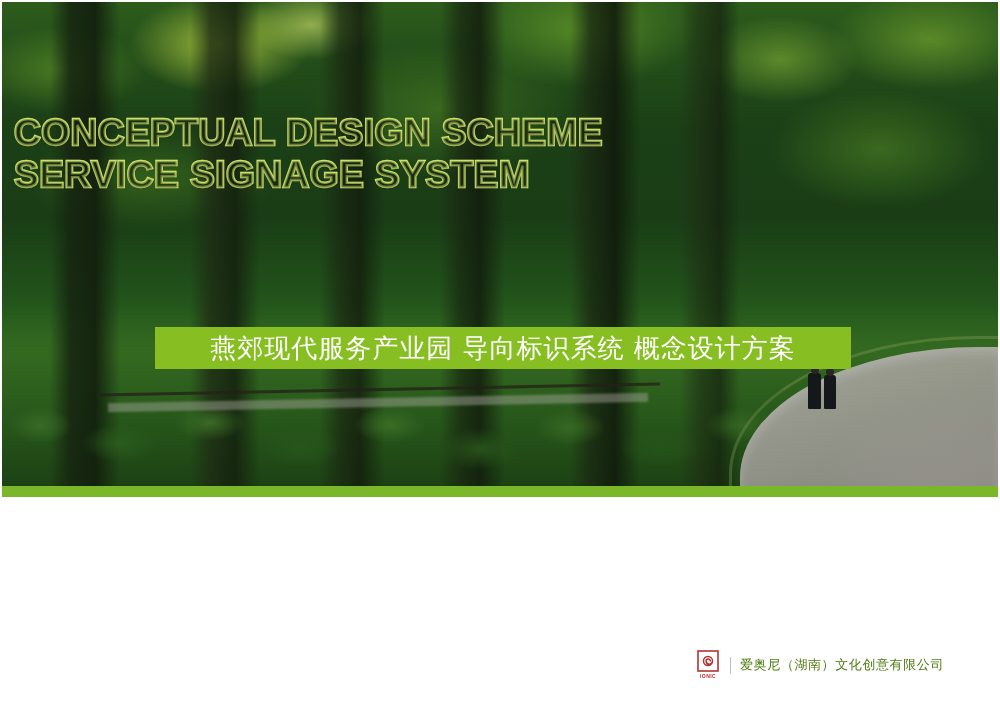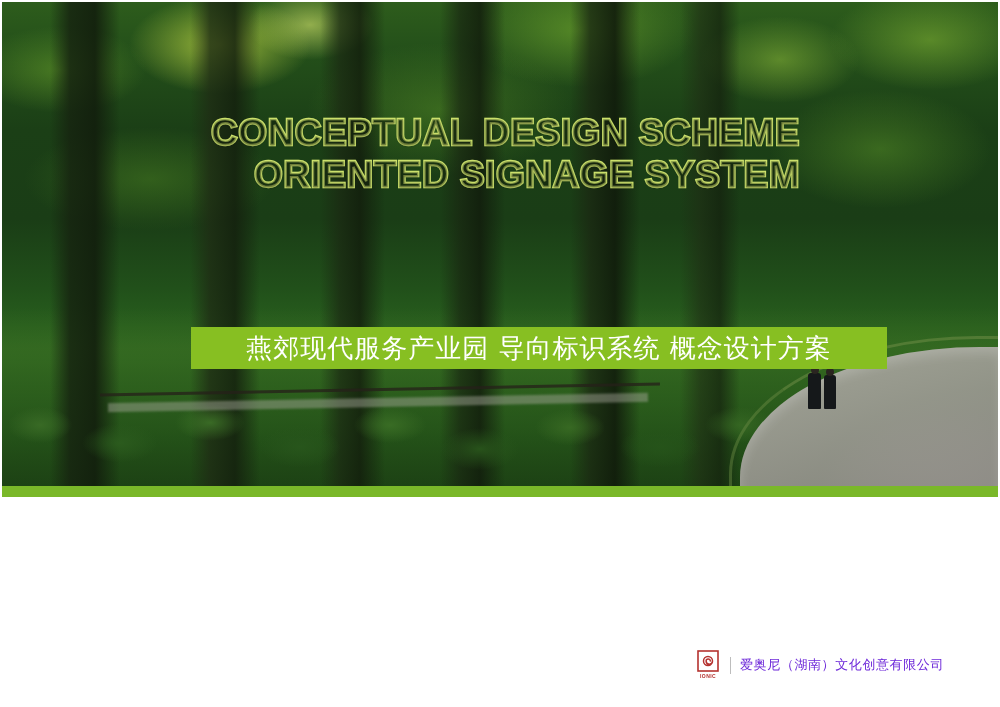--- a/index.html
+++ b/index.html
@@ -177,23 +177,24 @@
     height: 11px;
     background: #7ab829;
   }
 
   
   .title-block {
     position: absolute;
     left: 0;
     top: 112px;
     width: 800px;
-    text-align: right;
+    text-align: left;
     line-height: 1.14;
     pointer-events: none;
+    padding-left: 14px;
   }
   .title-line {
     font-size: 37px;
     font-weight: bold;
     letter-spacing: 0.5px;
     color: rgba(40,60,24,0.30);
     -webkit-text-stroke: 2.4px #cfe46d;
     paint-order: stroke fill;
     text-shadow: 0 1px 2px rgba(0,0,0,.35);
     white-space: nowrap;
@@ -203,21 +204,20 @@
   .subtitle-banner {
     position: absolute;
     left: 155px;
     top: 327px;
     width: 696px;
     height: 42px;
     background: #87bf22;
     display: flex;
     align-items: center;
     justify-content: center;
-    margin-left: 36px;
   }
   .subtitle-text {
     color: #ffffff;
     font-size: 26px;
     font-weight: normal;
     letter-spacing: 1px;
     font-family: "DejaVu Sans", "Liberation Sans", sans-serif;
     white-space: nowrap;
   }
 
@@ -256,21 +256,21 @@
     margin-top: 1px;
     font-family: "Liberation Sans", sans-serif;
   }
   .footer-divider {
     width: 1px;
     height: 17px;
     background: #bdbdbd;
   }
   .footer-text {
     font-size: 13px;
-    color: #6d28d9;
+    color: #4d7c0f;
     letter-spacing: .6px;
     font-family: "DejaVu Sans", "Liberation Sans", sans-serif;
     white-space: nowrap;
   }
 
   
   .page-frame {
     position: absolute;
     inset: 0;
     border: 2px solid #ffffff;
@@ -295,21 +295,21 @@
 
     <div class="pedestrian ped-a">
       <span class="ped-head"></span>
     </div>
     <div class="pedestrian ped-b">
       <span class="ped-head"></span>
     </div>
 
     <div class="title-block">
       <div class="title-line">CONCEPTUAL DESIGN SCHEME</div>
-      <div class="title-line">ORIENTED SIGNAGE SYSTEM</div>
+      <div class="title-line">SERVICE SIGNAGE SYSTEM</div>
     </div>
 
     <div class="subtitle-banner">
       <span class="subtitle-text">燕郊现代服务产业园 导向标识系统 概念设计方案</span>
     </div>
 
     <div class="hero-greenbar"></div>
   </div>
 
   <div class="lower">

